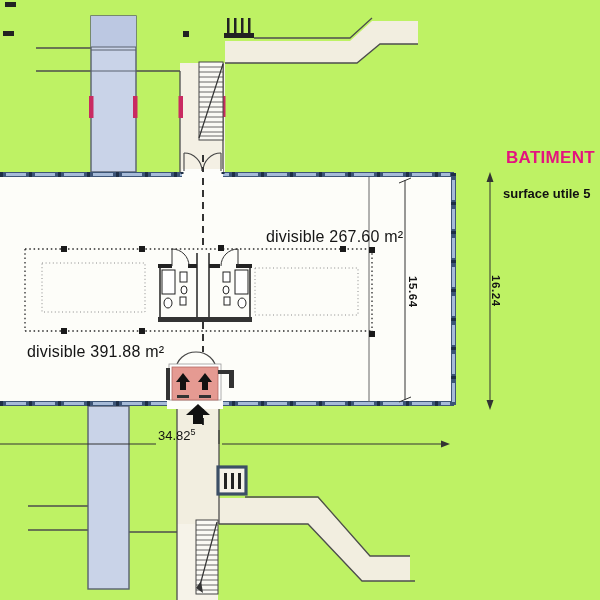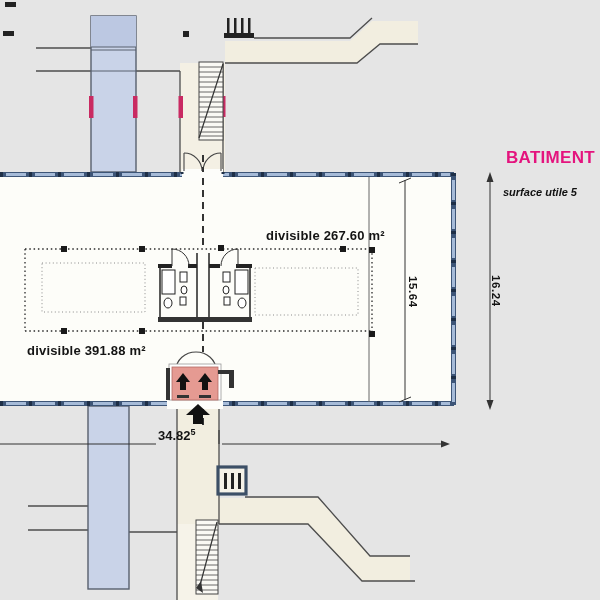--- a/index.html
+++ b/index.html
@@ -1,23 +1,23 @@
 <!DOCTYPE html>
 <html><head>
 <meta charset="utf-8">
 <style>
   html,body{margin:0;padding:0;background:#ffffff;}
   #canvas{position:relative;width:600px;height:600px;overflow:hidden;
-          background:#e5e5e5;font-family:"Liberation Sans",sans-serif;text-align:center;}
+          background:#bef264;font-family:"Liberation Sans",sans-serif;text-align:center;}
   svg{position:absolute;left:0;top:0;}
   .lbl{position:absolute;white-space:nowrap;color:#141414;}
-  .zone{font-size:13px;font-weight:700;letter-spacing:0.2px;}
+  .zone{font-size:16px;font-weight:400;letter-spacing:0.2px;}
   .title-magenta{font-size:17px;font-weight:bold;color:#e4147e;letter-spacing:0.3px;}
-  .title-black{font-size:11px;font-weight:600;color:#111;font-style:italic;}
-  .hdim{font-size:13px;font-weight:700;}
+  .title-black{font-size:13px;font-weight:600;color:#111;}
+  .hdim{font-size:13px;font-weight:400;}
   .hdim sup{font-size:9px;}
   .vdim{font-size:11.5px;font-weight:600;transform-origin:0 0;transform:rotate(90deg);letter-spacing:0.6px;}
 </style>
 </head>
 <body>
 
 <div id="canvas">
 <svg width="600" height="600" viewBox="0 0 600 600">
 
   <g>

